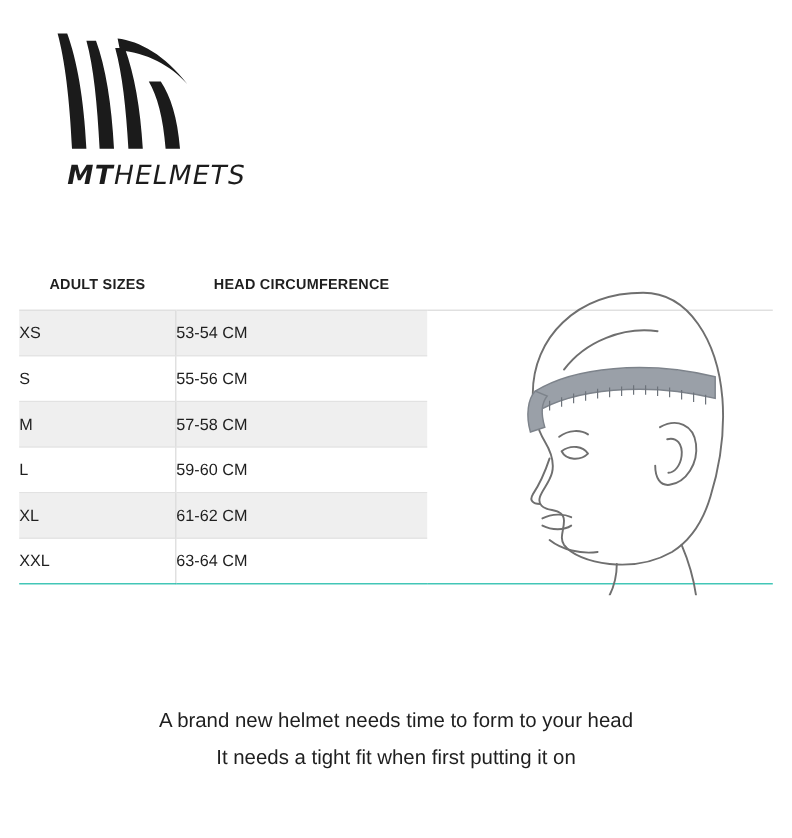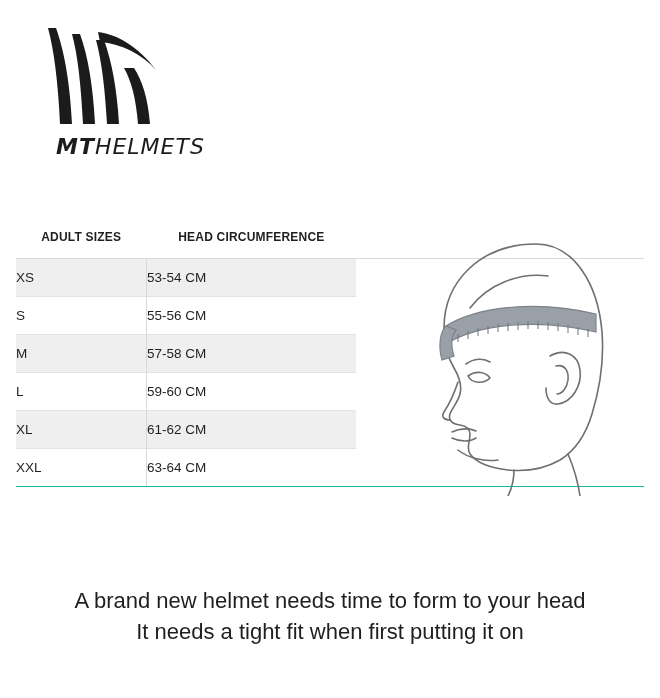--- a/index.html
+++ b/index.html
@@ -98,21 +98,21 @@
     pointer-events: none;
   }
 
   
   .footer-text {
     position: absolute;
     left: 0;
     top: 585px;
     width: 660px;
     text-align: center;
-    font-size: 22px;
+    font-size: 17px;
     color: #1f1f1f;
     line-height: 31px;
   }
   .footer-text div { white-space: nowrap; }
 </style>
 </head>
 <body>
 
 <div class="logo-block">
   <svg class="logo-mark" viewBox="0 0 130 105">

